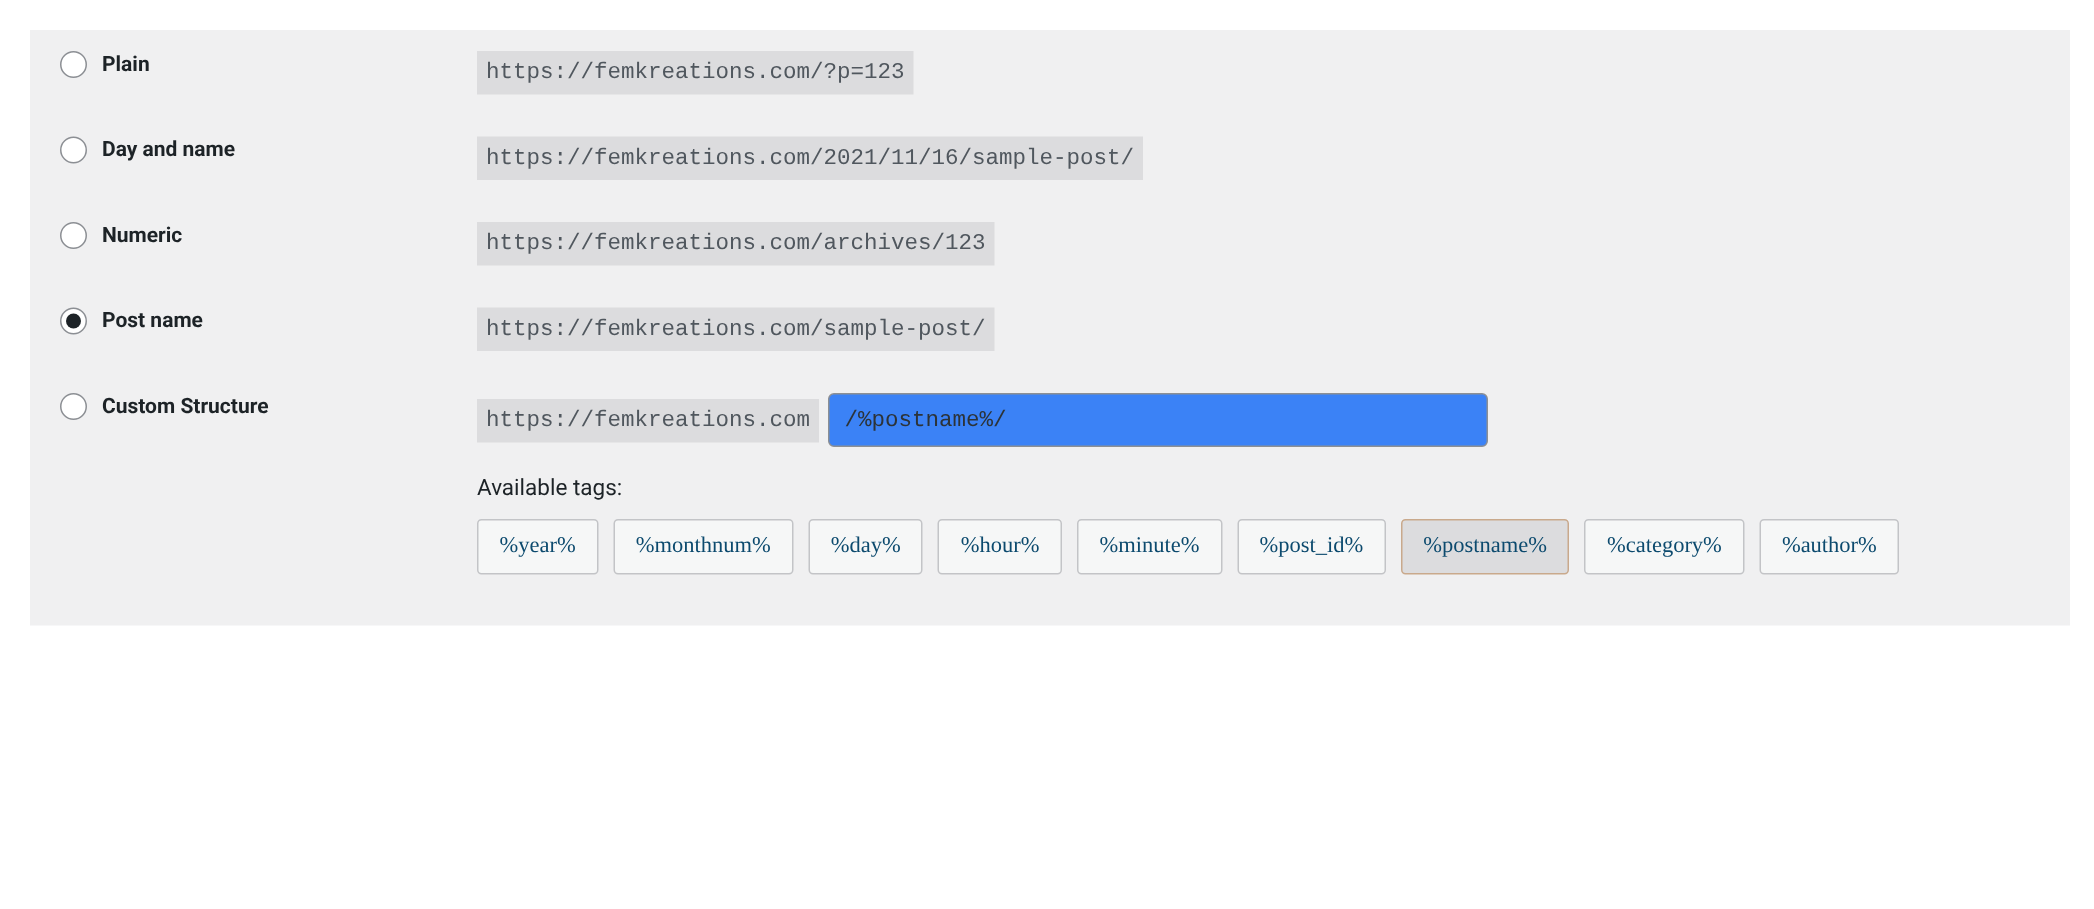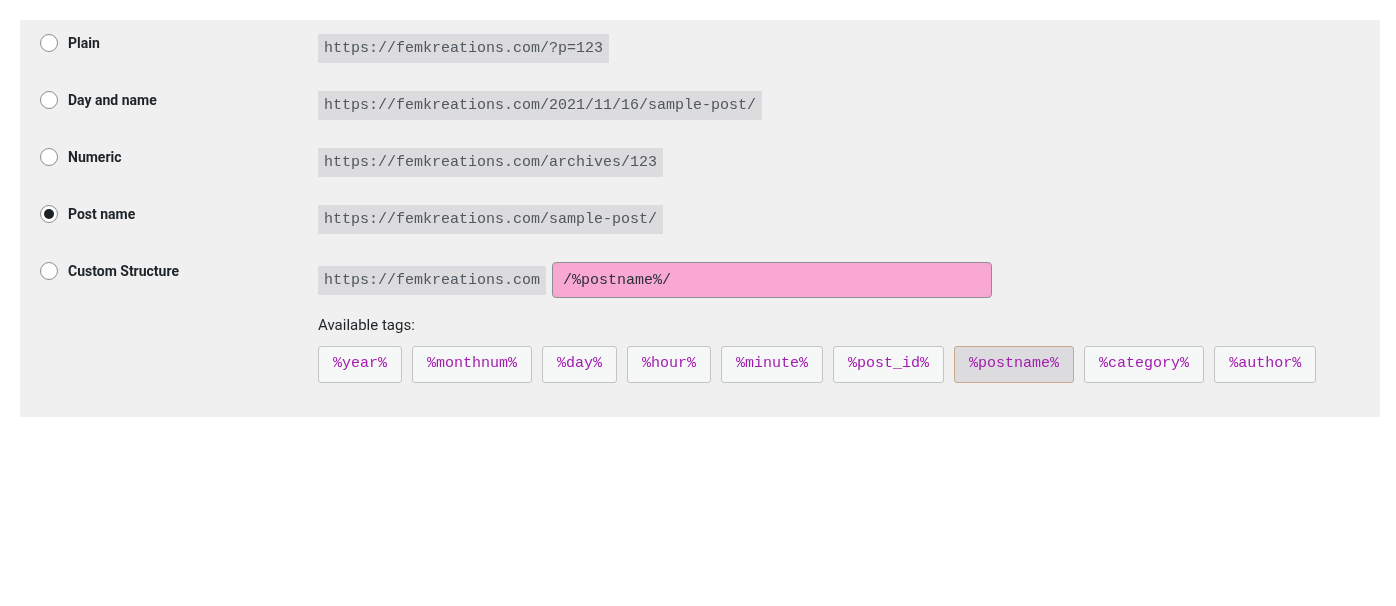--- a/index.html
+++ b/index.html
@@ -71,48 +71,48 @@
       line-height: 1.4;
     }
     .custom-input-row {
       display: flex;
       align-items: center;
       gap: 6px;
     }
     .custom-input {
       font-family: "SFMono-Regular", Consolas, "Liberation Mono", Menlo, Courier, monospace;
       font-size: 15px;
-      background: #f9a8d4;
+      background: #3b82f6;
       border: 1px solid #8c8f94;
       border-radius: 4px;
       padding: 6px 10px;
       width: 440px;
       color: #2c3338;
       height: 36px;
     }
     .available-tags-label {
       font-size: 15px;
       color: #1d2327;
       margin-top: 18px;
       margin-bottom: 12px;
     }
     .tags-container {
       display: flex;
       flex-wrap: wrap;
       gap: 10px;
       max-width: 1060px;
     }
     .tag-button {
-      font-family: Liberation Mono, monospace;
+      font-family: Liberation Serif, serif;
       font-size: 15px;
       background: #f6f7f7;
       border: 1px solid #c3c4c7;
       border-radius: 3px;
       padding: 6px 14px;
-      color: #a21caf;
+      color: #0c4a6e;
       cursor: pointer;
       line-height: 1.5;
     }
     .tag-button.active {
       background: #dcdcde;
       border-color: #c9a98c;
     }
   </style>
 </head>
 <body>

